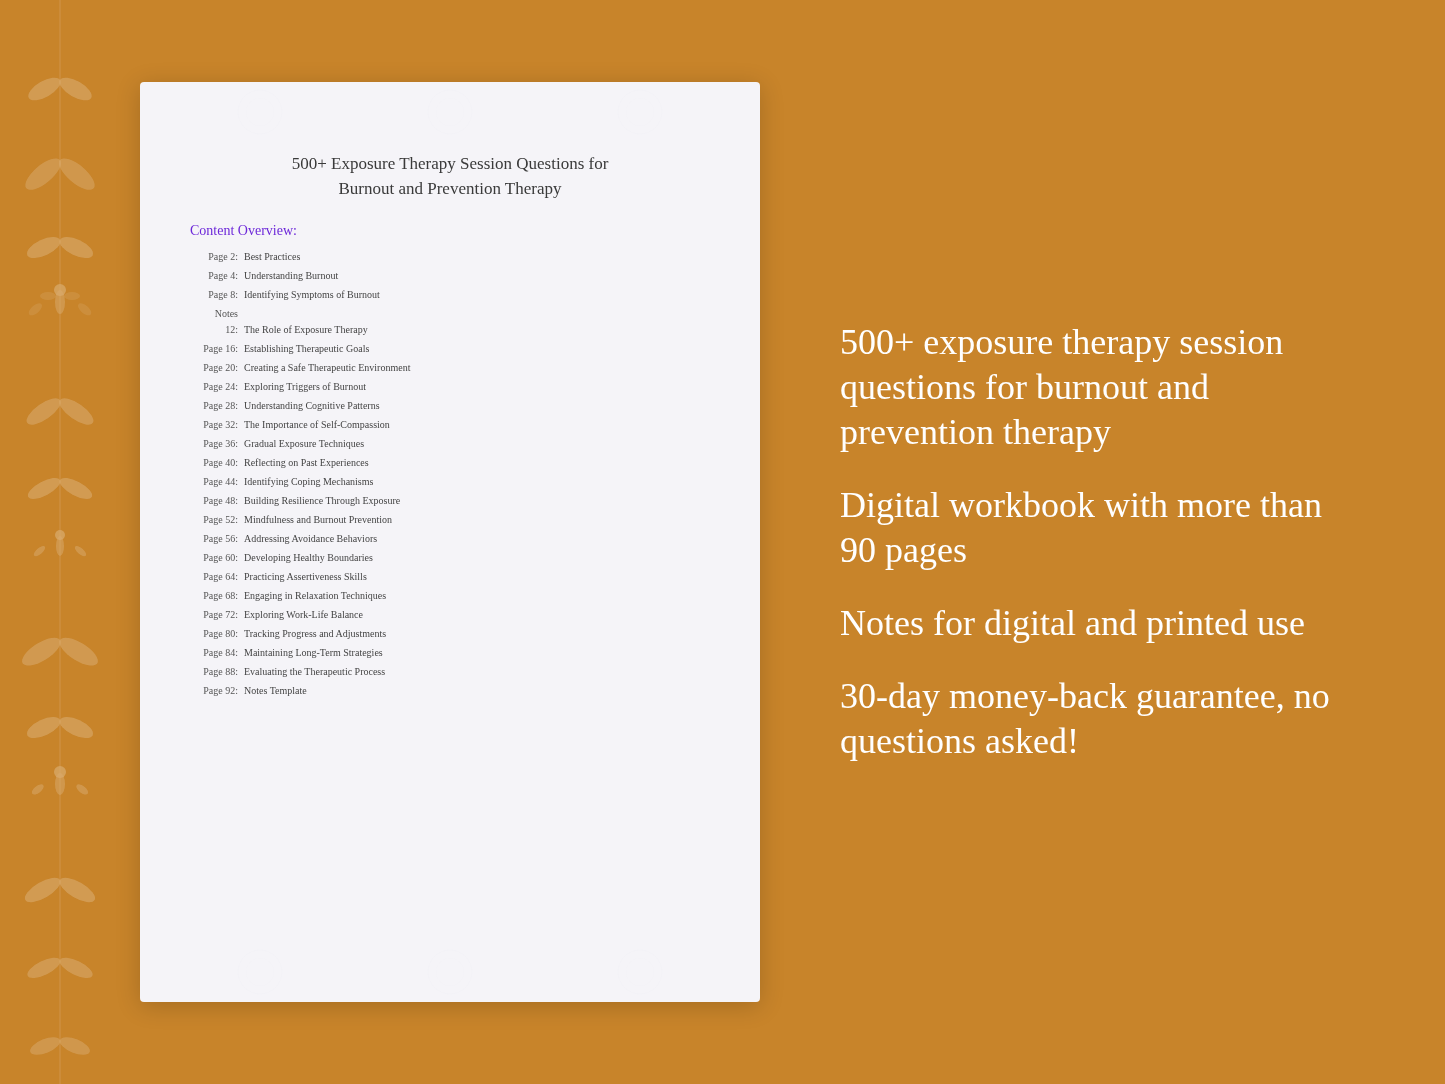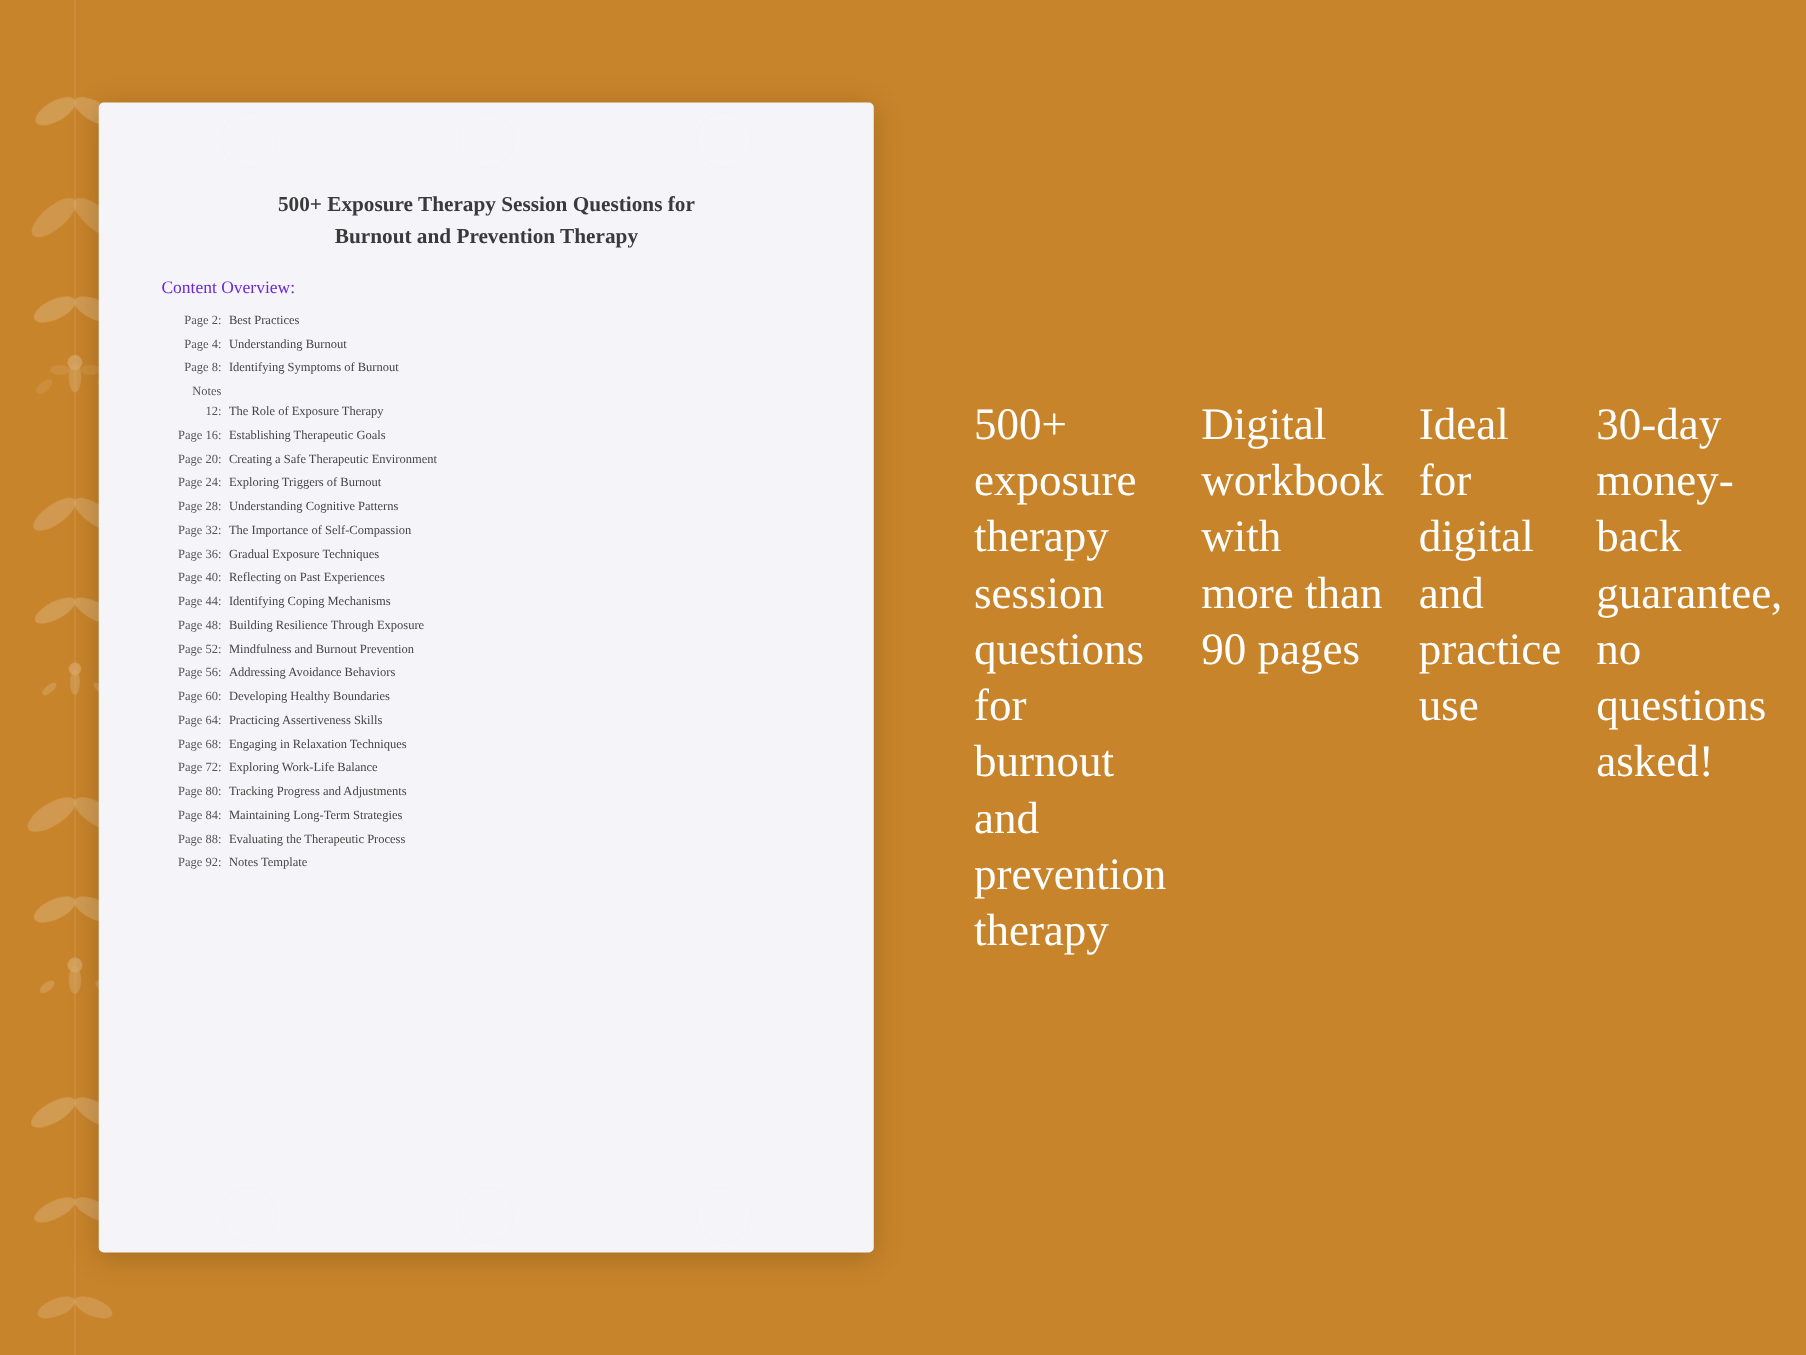--- a/index.html
+++ b/index.html
@@ -80,21 +80,21 @@
       position: absolute;
       bottom: 0; left: 0; right: 0;
       height: 80px;
       opacity: 0.08;
       pointer-events: none;
     }
 
     .document-title {
       text-align: center;
       font-size: 17px;
-      font-weight: 700;
+      font-weight: 400;
       color: #3a3a3a;
       margin-bottom: 22px;
       margin-top: 30px;
       line-height: 1.45;
       font-family: 'Georgia', serif;
     }
 
     .content-overview-label {
       font-size: 14px;
       color: #6d28d9;
@@ -123,21 +123,21 @@
       width: 38px;
       text-align: right;
       margin-right: 6px;
       color: #555;
     }
 
     
     .right-panel {
       flex: 1;
       display: flex;
-      flex-direction: row;
+      flex-direction: column;
       gap: 28px;
       padding-left: 20px;
     }
 
     .feature-text {
       font-size: 36px;
       font-weight: 500;
       color: #fff;
       line-height: 1.25;
       font-family: 'Georgia', serif;
@@ -346,17 +346,17 @@
         <circle cx="310" cy="50" r="14" fill="none" stroke="#8090b0" stroke-width="0.5"></circle>
         <circle cx="500" cy="50" r="14" fill="none" stroke="#8090b0" stroke-width="0.5"></circle>
       </svg>
     </div>
   </div>
 
   <div class="right-panel" id="feature-list">
 
   <div class="feature-text">500+ exposure therapy session questions for burnout and prevention therapy</div>
       <div class="feature-text">Digital workbook with more than 90 pages</div>
-      <div class="feature-text">Ideal for digital and practice use</div>
+      <div class="feature-text">Notes for digital and printed use</div>
       <div class="feature-text">30-day money-back guarantee, no questions asked!</div>
     </div>
 
 </div>
 
 </body></html>

